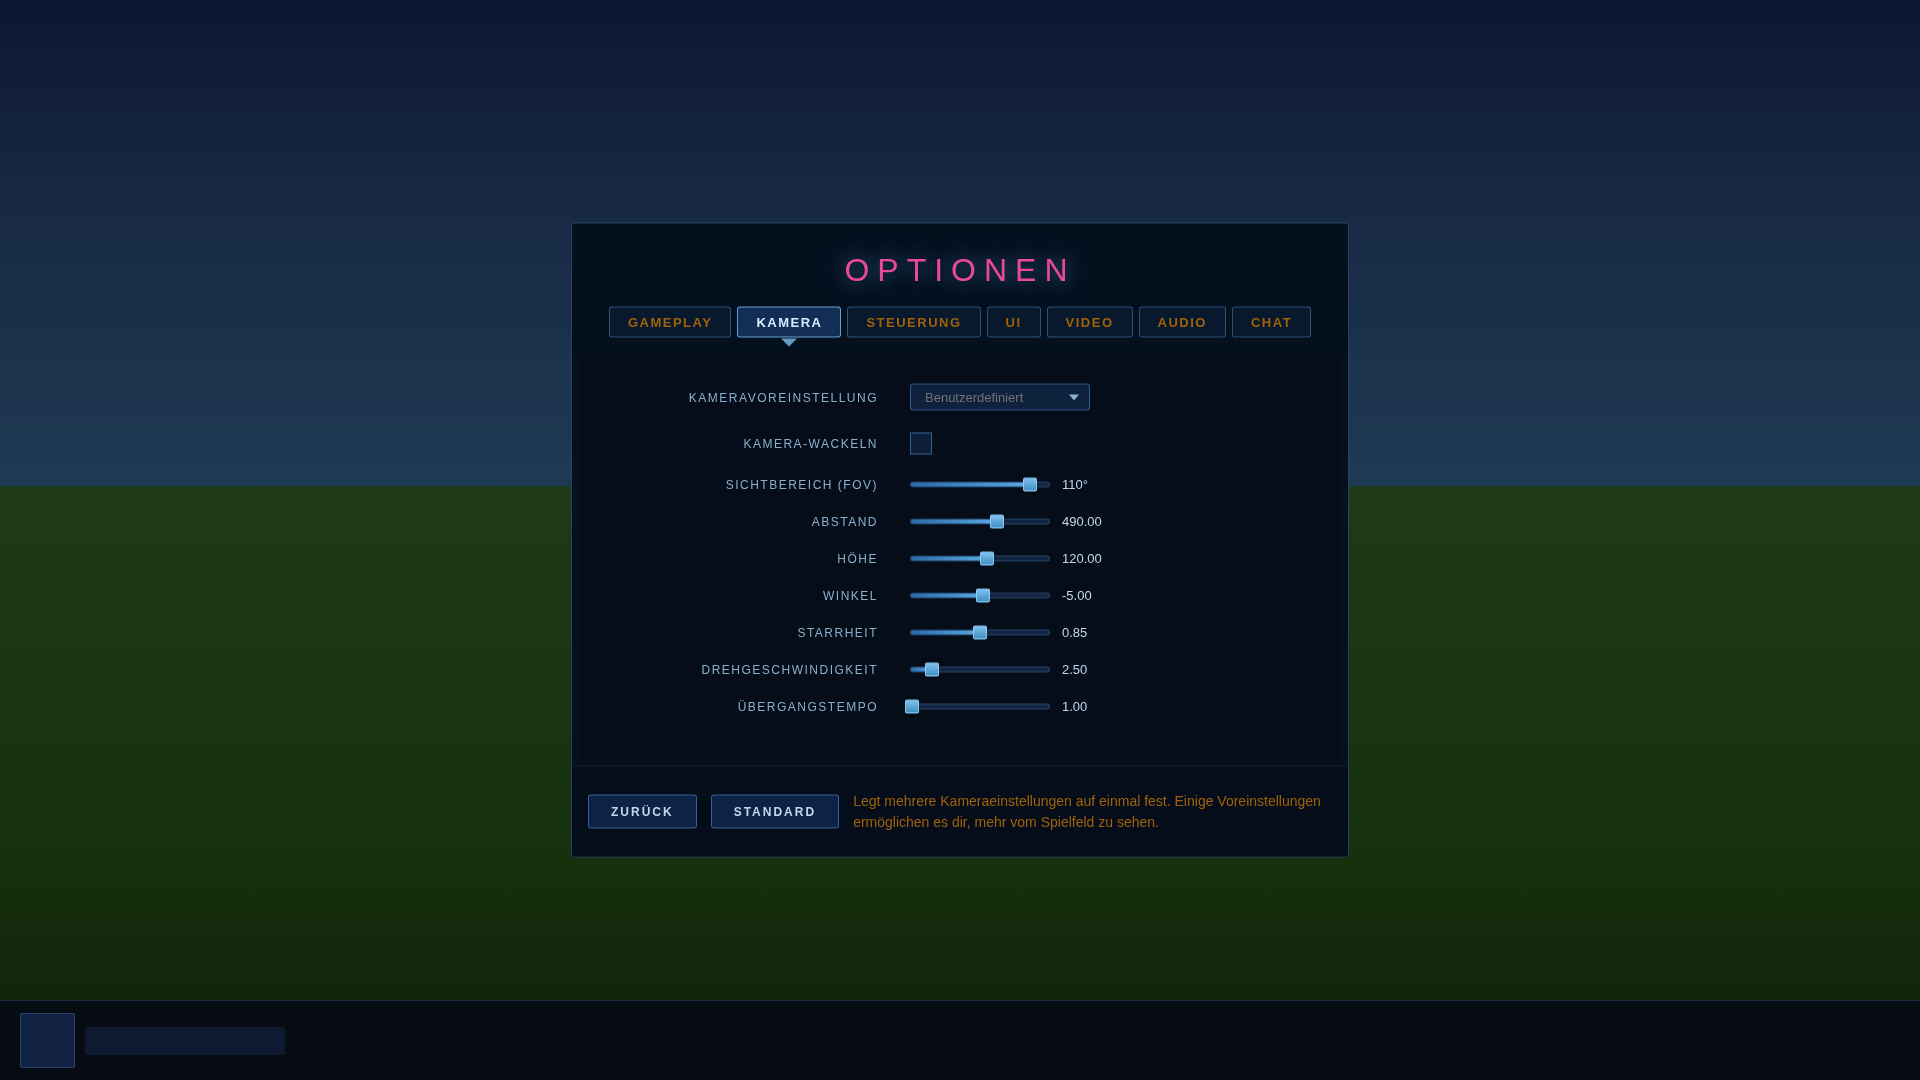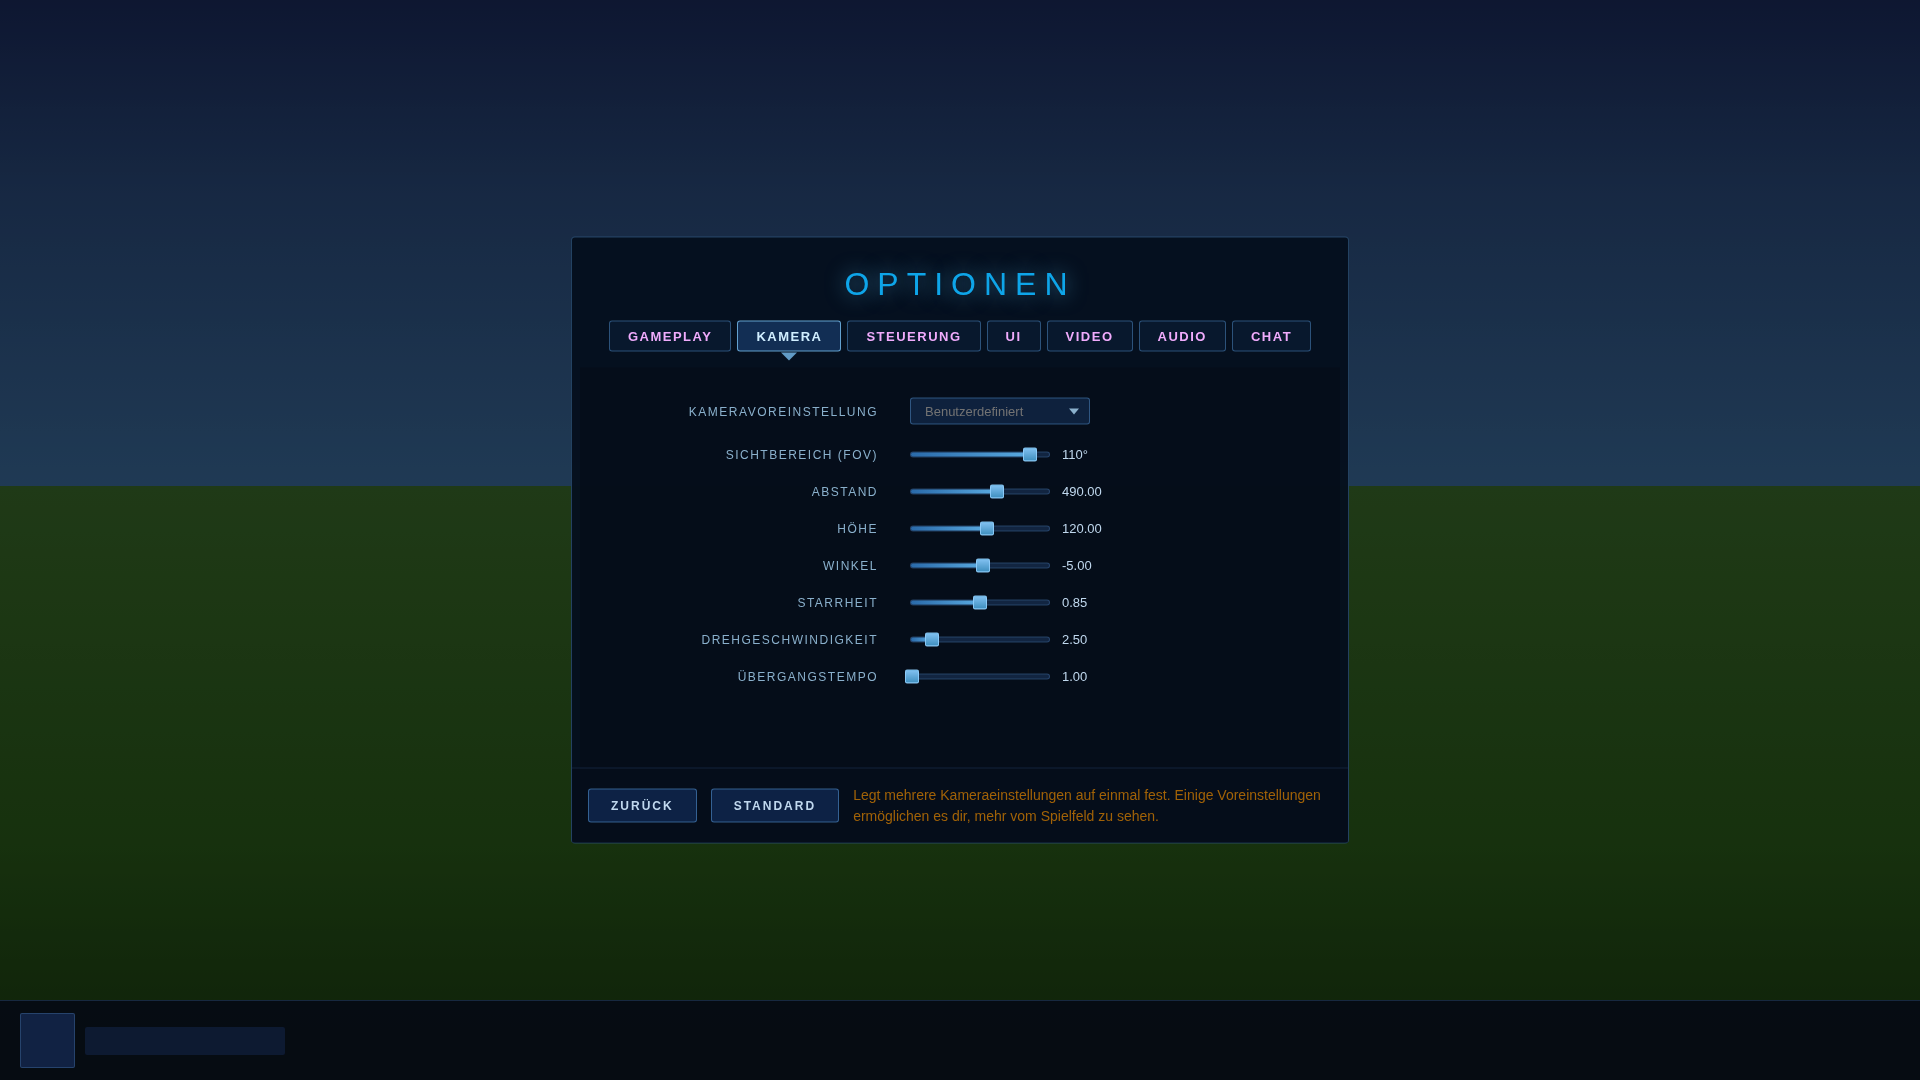--- a/index.html
+++ b/index.html
@@ -56,21 +56,21 @@
       display: flex;
       flex-direction: column;
     }
 
     .dialog-title {
       text-align: center;
       padding: 28px 0 18px;
       font-size: 32px;
       font-weight: 300;
       letter-spacing: 8px;
-      color: #0ea5e9;
+      color: #ec4899;
       text-transform: uppercase;
       text-shadow: 0 0 20px rgba(100, 200, 255, 0.6);
     }
 
     
     .tabs {
       display: flex;
       justify-content: center;
       gap: 6px;
       padding: 0 20px 16px;
@@ -78,21 +78,21 @@
 
     .tab {
       padding: 7px 18px;
       font-size: 13px;
       font-weight: 600;
       letter-spacing: 1.5px;
       text-transform: uppercase;
       border: 1px solid rgba(80, 140, 200, 0.5);
       border-radius: 3px;
       cursor: pointer;
-      color: #f0abfc;
+      color: #a16207;
       background: rgba(10, 30, 55, 0.6);
       position: relative;
     }
 
     .tab.active {
       background: rgba(20, 50, 90, 0.9);
       border-color: rgba(120, 190, 240, 0.8);
       color: #d0eeff;
     }
 
@@ -228,21 +228,21 @@
     }
 
     .slider-value {
       font-size: 13px;
       color: #c0d8ee;
       min-width: 50px;
     }
 
     
     .footer {
-      padding: 16px 16px;
+      padding: 24px 16px;
       display: flex;
       align-items: center;
       gap: 14px;
       background: rgba(5, 12, 25, 0.6);
       border-top: 1px solid rgba(40, 70, 110, 0.4);
     }
 
     .btn {
       padding: 9px 22px;
       font-size: 12px;
@@ -336,20 +336,26 @@
     <div class="setting-row">
       <div class="setting-label">KAMERAVOREINSTELLUNG</div>
       <div class="setting-control">
         <div class="dropdown">
           <span>Benutzerdefiniert</span>
           <div class="dropdown-arrow"></div>
         </div>
       </div>
     </div>
 
+    <div class="setting-row">
+      <div class="setting-label">KAMERA-WACKELN</div>
+      <div class="setting-control">
+        <div class="checkbox"></div>
+      </div>
+    </div>
 
     <div class="setting-row">
       <div class="setting-label">SICHTBEREICH (FOV)</div>
       <div class="setting-control">
         <div class="slider-container">
           <div class="slider-track">
             <div class="slider-fill" style="width: 86%;"></div>
             <div class="slider-thumb" style="left: 86%;"></div>
           </div>
           <div class="slider-value">110°</div>

